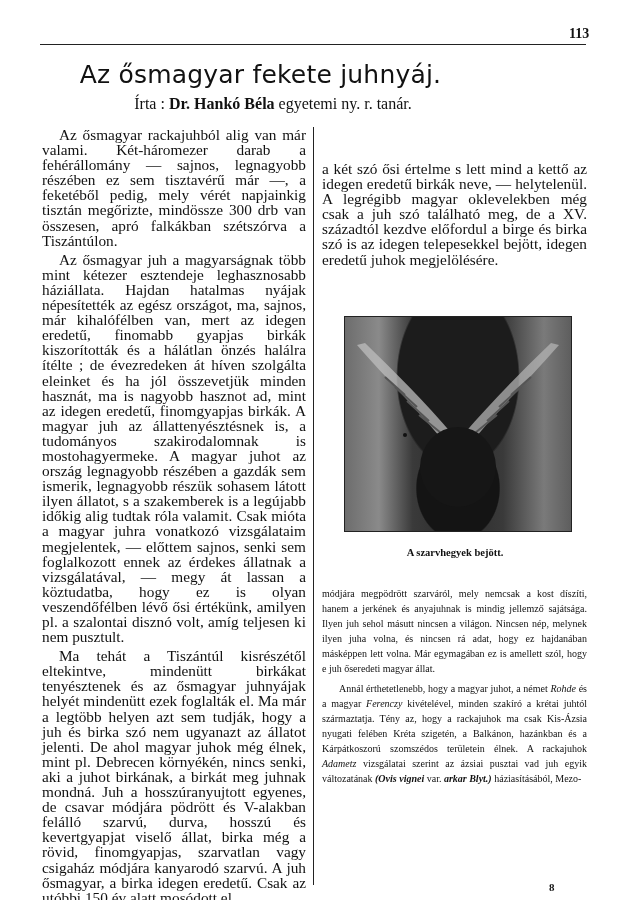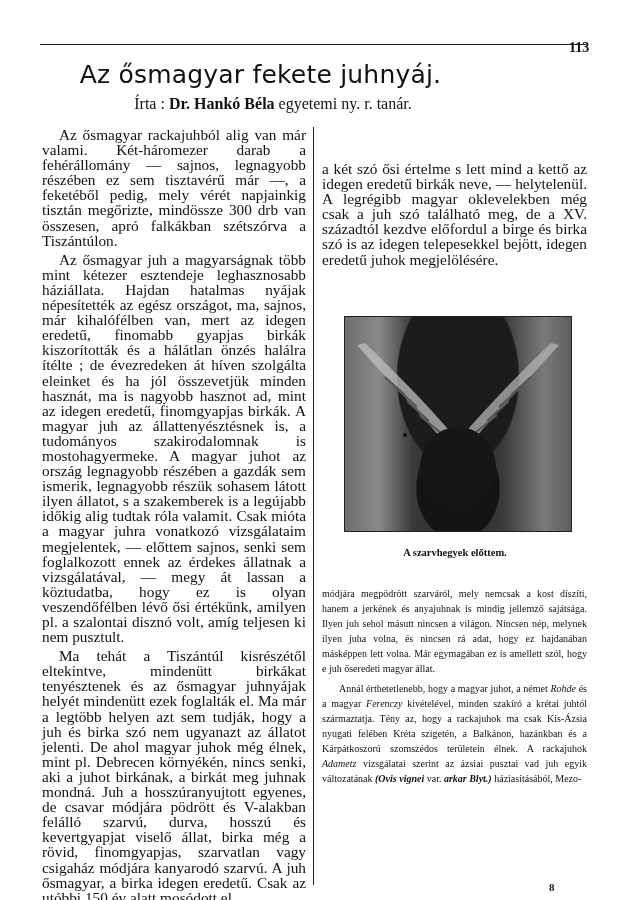--- a/index.html
+++ b/index.html
@@ -28,21 +28,21 @@
       top: 0;
       font-family: "Liberation Serif", serif;
       font-style: italic;
       font-size: 13.5px;
       letter-spacing: 0.15px;
       white-space: nowrap;
     }
     .running-head .page-no {
       position: absolute;
       left: 569px;
-      top: 14px;
+      top: 0;
       font-family: "Liberation Serif", serif;
       font-size: 14px;
       font-weight: bold;
     }
     .head-rule {
       position: absolute;
       left: 40px;
       top: 44px;
       width: 546px;
       height: 0;
@@ -185,21 +185,21 @@
     <path d="M12 28 C 40 60, 70 90, 95 120 L 108 118 C 80 85, 50 55, 20 26 Z" fill="#bdbdbd" opacity="0.75"></path>
     <path d="M214 28 C 186 60, 156 90, 131 120 L 118 118 C 146 85, 176 55, 206 26 Z" fill="#b3b3b3" opacity="0.75"></path>
     <path d="M40 60 L 60 78 M50 70 L 72 90 M62 84 L 84 104 M74 98 L 96 116" stroke="#555" stroke-width="2"></path>
     <path d="M186 60 L 166 78 M176 70 L 154 90 M164 84 L 142 104 M152 98 L 130 116" stroke="#555" stroke-width="2"></path>
     <ellipse cx="113" cy="150" rx="38" ry="40" fill="#161616"></ellipse>
     <circle cx="60" cy="118" r="2" fill="#111"></circle>
   </svg>
 </div>
 
 <div class="caption">
-  <div>A szarvhegyek előttem.</div>
+  <div>A szarvhegyek bejött.</div>
 </div>
 
 <div class="col-right-bottom">
   <p class="para cont">módjára megpödrött szarváról, mely nemcsak a kost díszíti, hanem a jerkének és anyajuhnak is mindig jellemző sajátsága. Ilyen juh sehol másutt nincsen a világon. Nincsen nép, melynek ilyen juha volna, és nincsen rá adat, hogy ez hajdanában másképpen lett volna. Már egymagában ez is amellett szól, hogy e juh őseredeti magyar állat.</p>
   <p class="para"><span>Annál érthetetlenebb, hogy a magyar juhot, a német </span><em>Rohde</em><span> és a magyar </span><em>Ferenczy</em><span> kivételével, minden szakíró a krétai juhtól származtatja. Tény az, hogy a rackajuhok ma csak Kis-Ázsia nyugati felében Kréta szigetén, a Balkánon, hazánkban és a Kárpátkoszorú szomszédos területein élnek. A rackajuhok </span><em>Adametz</em><span> vizsgálatai szerint az ázsiai pusztai vad juh egyik változatának </span><span class="bi">(Ovis vignei</span><span> var. </span><span class="bi">arkar Blyt.)</span><span> háziasításából, Mezo-</span></p>
 </div>
 
 <div class="signature">8</div>
 
 </body></html>

